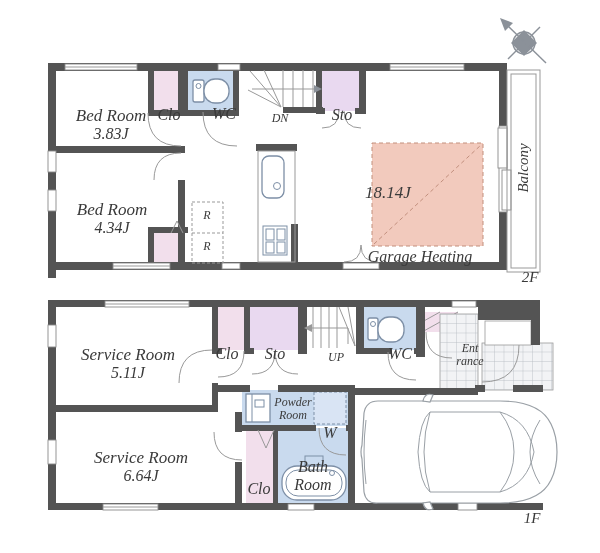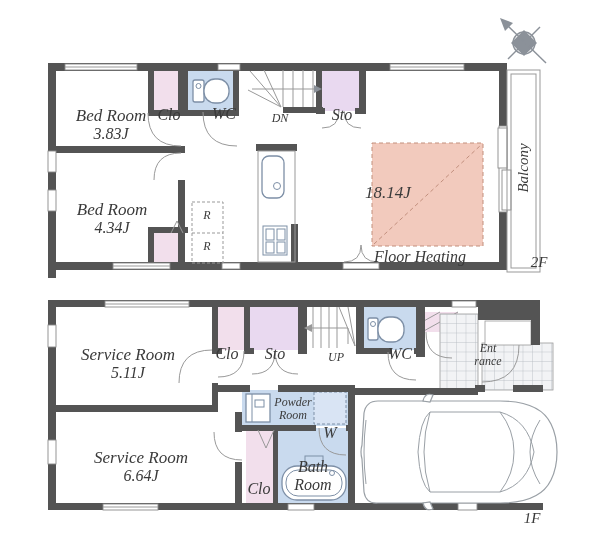--- a/index.html
+++ b/index.html
@@ -273,37 +273,37 @@
     <span style="display:block;font-size:16px">4.34J</span>
   </div>
   <div class="lbl s13" style="left:169px;top:91px;">Clo</div>
   <div class="lbl s13" style="left:224px;top:90px;">WC</div>
   <div class="lbl s12" style="left:264px;top:119px;margin-left:16px;">DN</div>
   <div class="lbl s13" style="left:342px;top:91px;">Sto</div>
   <div class="lbl s12" style="left:207px;top:216px;">R</div>
   <div class="lbl s12" style="left:207px;top:247px;">R</div>
   <div class="lbl s13" style="left:166px;top:251px;"></div>
   <div class="lbl s17" style="left:388px;top:193px;">18.14J</div>
-  <div class="lbl s13" style="left:420px;top:233px;">Floor Heating</div>
+  <div class="lbl s13" style="left:420px;top:233px;">Garage Heating</div>
   <div class="lbl s15 rot" style="left:523px;top:168px;">Balcony</div>
-  <div class="lbl s15" style="left:530px;top:262px;margin-left:9px;">2F</div>
+  <div class="lbl s15" style="left:530px;top:277px;">2F</div>
 
   <div class="lbl s17" style="left:128px;top:363px;">
     <span style="display:block">Service Room</span>
     <span style="display:block;font-size:16px">5.11J</span>
   </div>
   <div class="lbl s17" style="left:141px;top:466px;">
     <span style="display:block">Service Room</span>
     <span style="display:block;font-size:16px">6.64J</span>
   </div>
   <div class="lbl s13" style="left:227px;top:330px;">Clo</div>
   <div class="lbl s13" style="left:275px;top:330px;">Sto</div>
   <div class="lbl s12" style="left:336px;top:358px;">UP</div>
   <div class="lbl s13" style="left:400px;top:330px;">WC</div>
-  <div class="lbl s12" style="left:488px;top:355px;text-align:center;">
+  <div class="lbl s12" style="left:470px;top:355px;text-align:center;">
     <span style="display:block">Ent</span>
     <span style="display:block">rance</span>
   </div>
   <div class="lbl s12" style="left:293px;top:409px;">
     <span style="display:block">Powder</span>
     <span style="display:block">Room</span>
   </div>
   <div class="lbl s13" style="left:330px;top:409px;">W</div>
   <div class="lbl s13" style="left:259px;top:465px;">Clo</div>
   <div class="lbl s13" style="left:313px;top:452px;">

